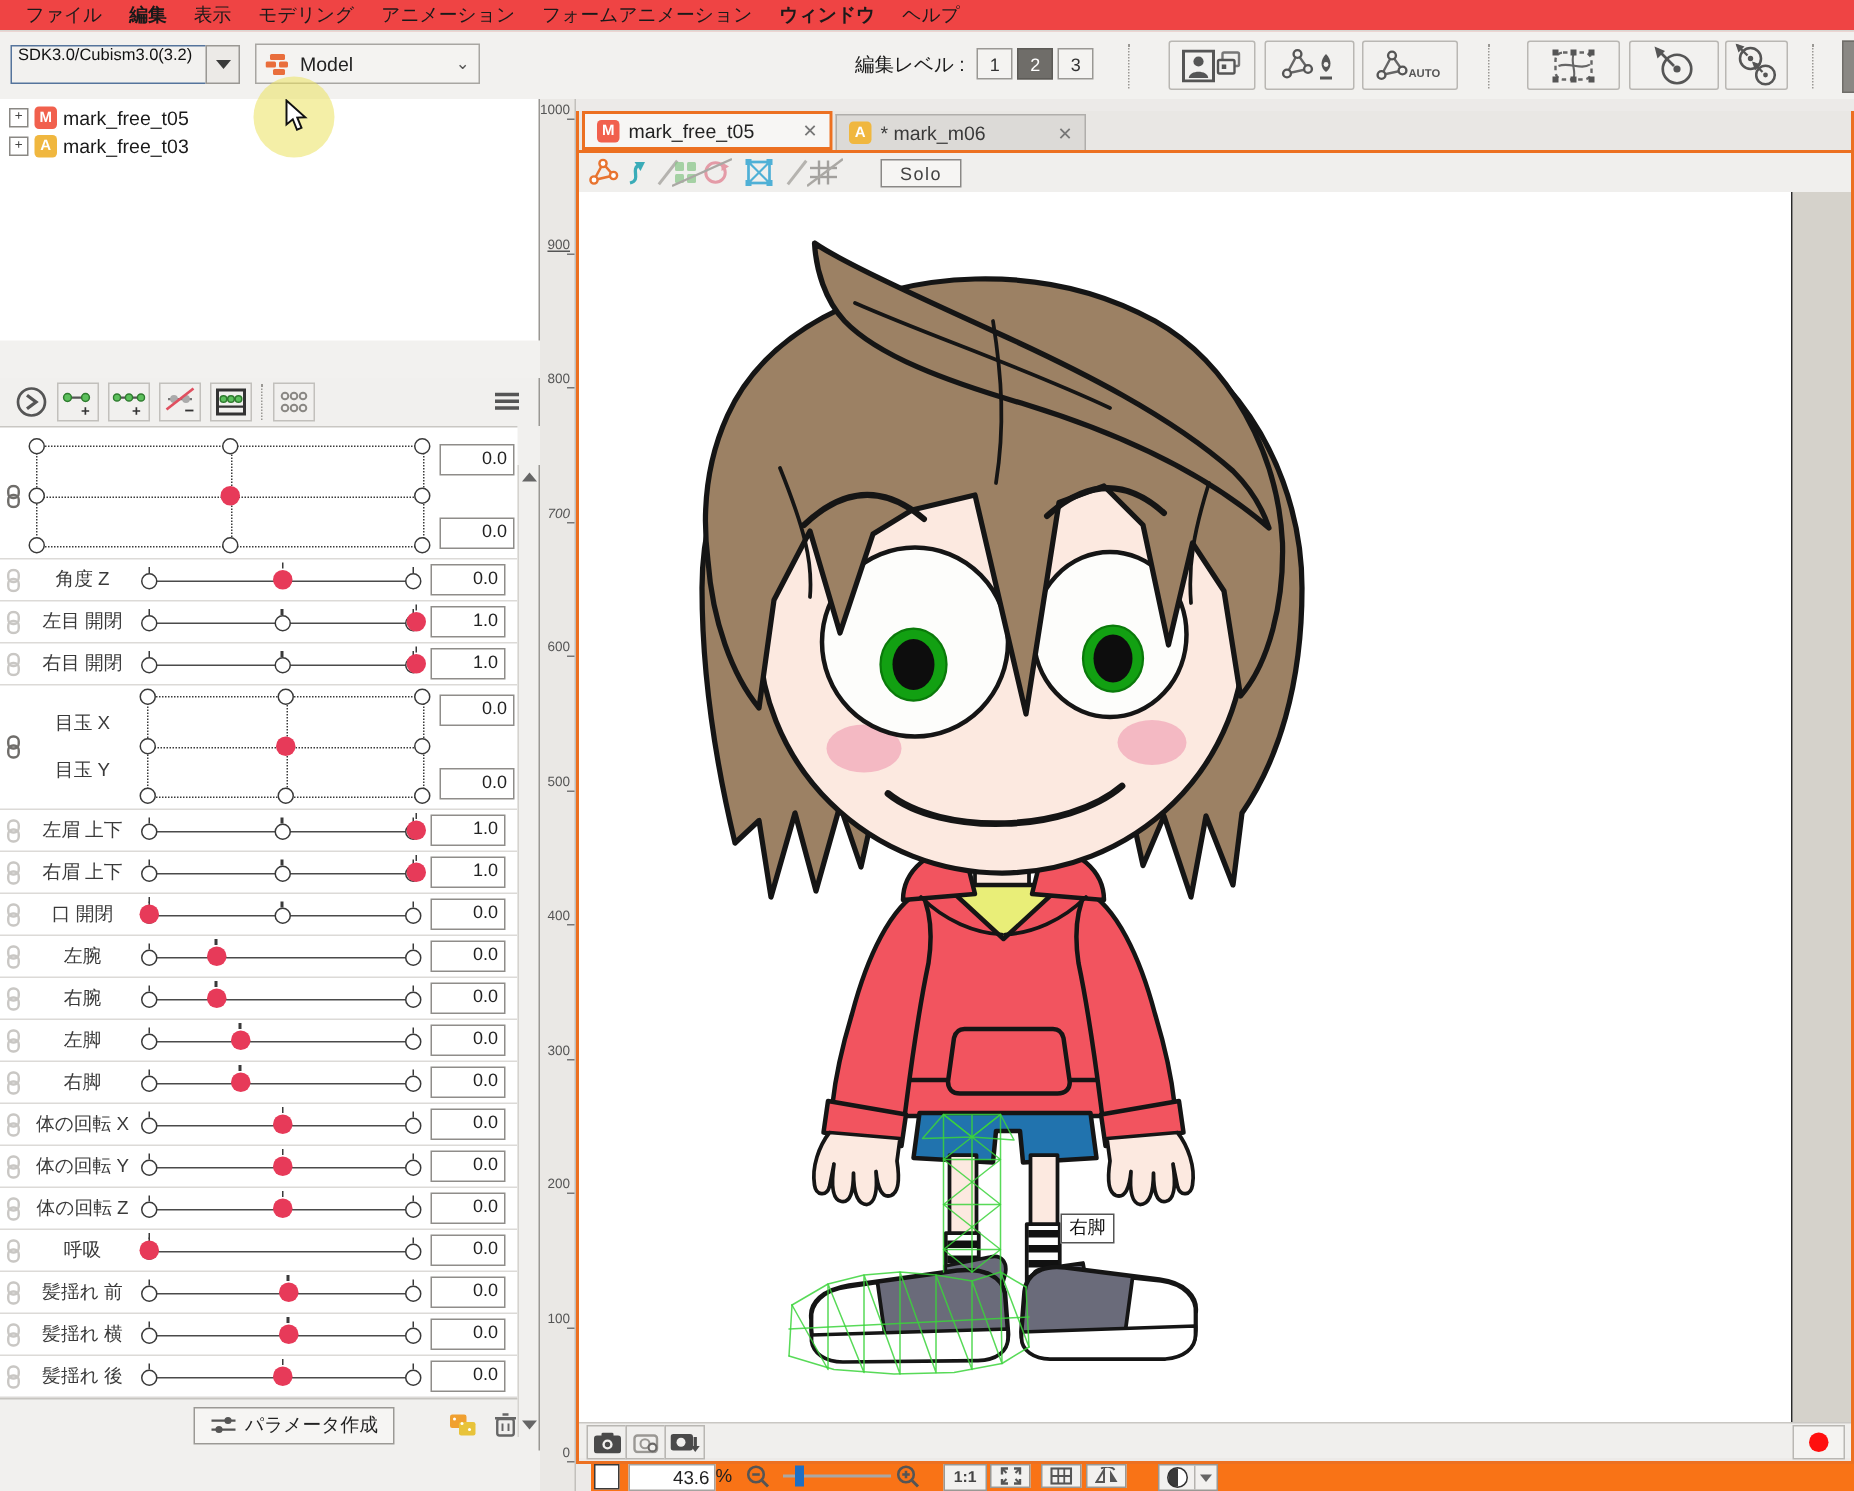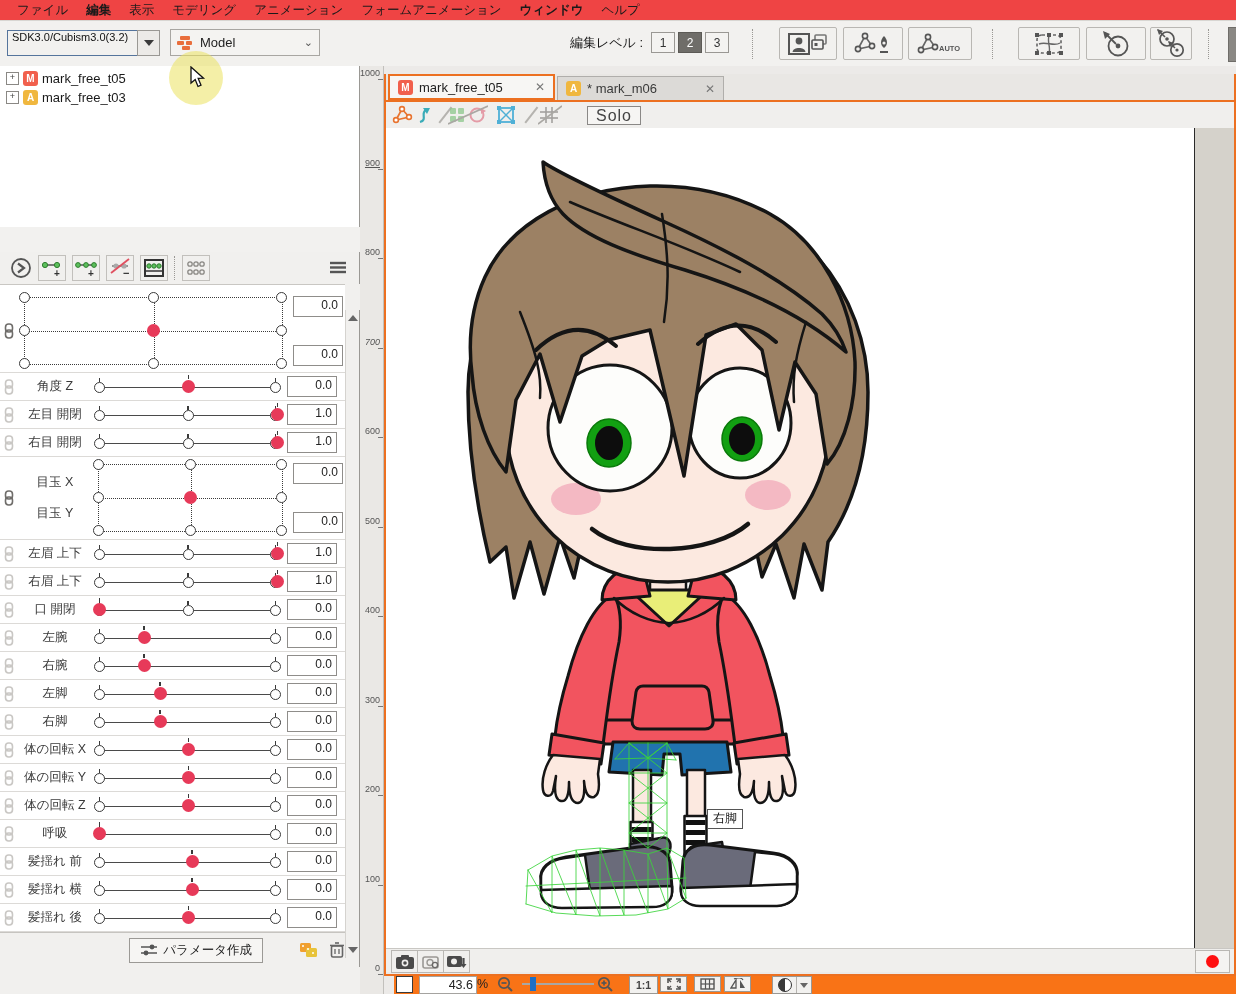--- a/index.html
+++ b/index.html
@@ -70,21 +70,21 @@
   #canvas-frame{position:absolute;left:0;top:8px;width:852px;height:900px;border-left:2px solid var(--accent-orange);border-right:2px solid var(--accent-orange);box-sizing:border-box;}
   #tabbar{position:relative;width:100%;height:26px;background:#e9e7e4;}
   .ctab{position:absolute;top:0;height:24px;display:flex;align-items:center;gap:6px;padding:0 8px;box-sizing:border-box;font-size:13px;}
   .ctab.active{background:#f7f6f4;border:2px solid var(--accent-orange);height:26px;z-index:2;}
   .ctab.inactive{background:#dcdad7;border:1px solid #b0aeab;border-bottom:none;color:#3a3a3a;top:2px;}
   .ctab .close{margin-left:auto;color:#777;font-size:12px;}
   .orange-line{width:100%;height:2px;background:var(--accent-orange);}
   #ctoolbar{position:relative;width:100%;height:26px;background:#f0efed;}
   .slash{position:absolute;top:4px;width:14px;height:18px;}
   .slash::before{content:"";position:absolute;left:1px;top:16px;width:20px;height:1.5px;background:#b5b3af;transform:rotate(-52deg);transform-origin:left;}
-  #solo-btn{position:absolute;left:201px;top:4px;width:52px;height:17px;border:1.5px solid #8a8886;background:#f6f5f3;font-size:16px;color:#444;display:flex;align-items:center;justify-content:center;letter-spacing:1px;}
+  #solo-btn{position:absolute;left:201px;top:4px;width:52px;height:17px;border:1.5px solid #8a8886;background:#f6f5f3;font-size:12px;color:#444;display:flex;align-items:center;justify-content:center;letter-spacing:1px;}
   #viewport{position:relative;width:100%;height:820px;background:#d5d2cb;overflow:hidden;}
   #artboard{position:absolute;left:0;top:0;width:809px;height:820px;background:#fff;border-right:1.5px solid #2a2a2a;box-sizing:border-box;}
   #tooltip{position:absolute;left:321px;top:681px;width:34px;height:18px;background:#fff;border:1px solid #555;font-size:12px;line-height:17px;text-align:center;color:#111;z-index:5;}
   #cbottombar{position:relative;width:100%;height:24px;background:#f0efed;border-top:1px solid #c9c7c3;box-sizing:border-box;}
   .cam-btn{position:absolute;top:1px;width:25px;height:21px;border:1px solid #b9b7b3;display:flex;align-items:center;justify-content:center;background:#f0efed;}
   #record-btn{position:absolute;right:4px;top:1px;width:33px;height:21px;border:1px solid #b9b7b3;display:flex;align-items:center;justify-content:center;background:#f4f3f1;}
   #record-btn .dot{width:13px;height:13px;border-radius:50%;background:var(--record-red);}
   
   #statusbar{position:absolute;left:10px;top:910px;width:852px;height:18px;background:#f97316;}
   #bg-swatch{position:absolute;left:2px;top:0px;width:17px;height:17px;background:#fff;border:1.5px solid #3a3a3a;box-sizing:border-box;}

